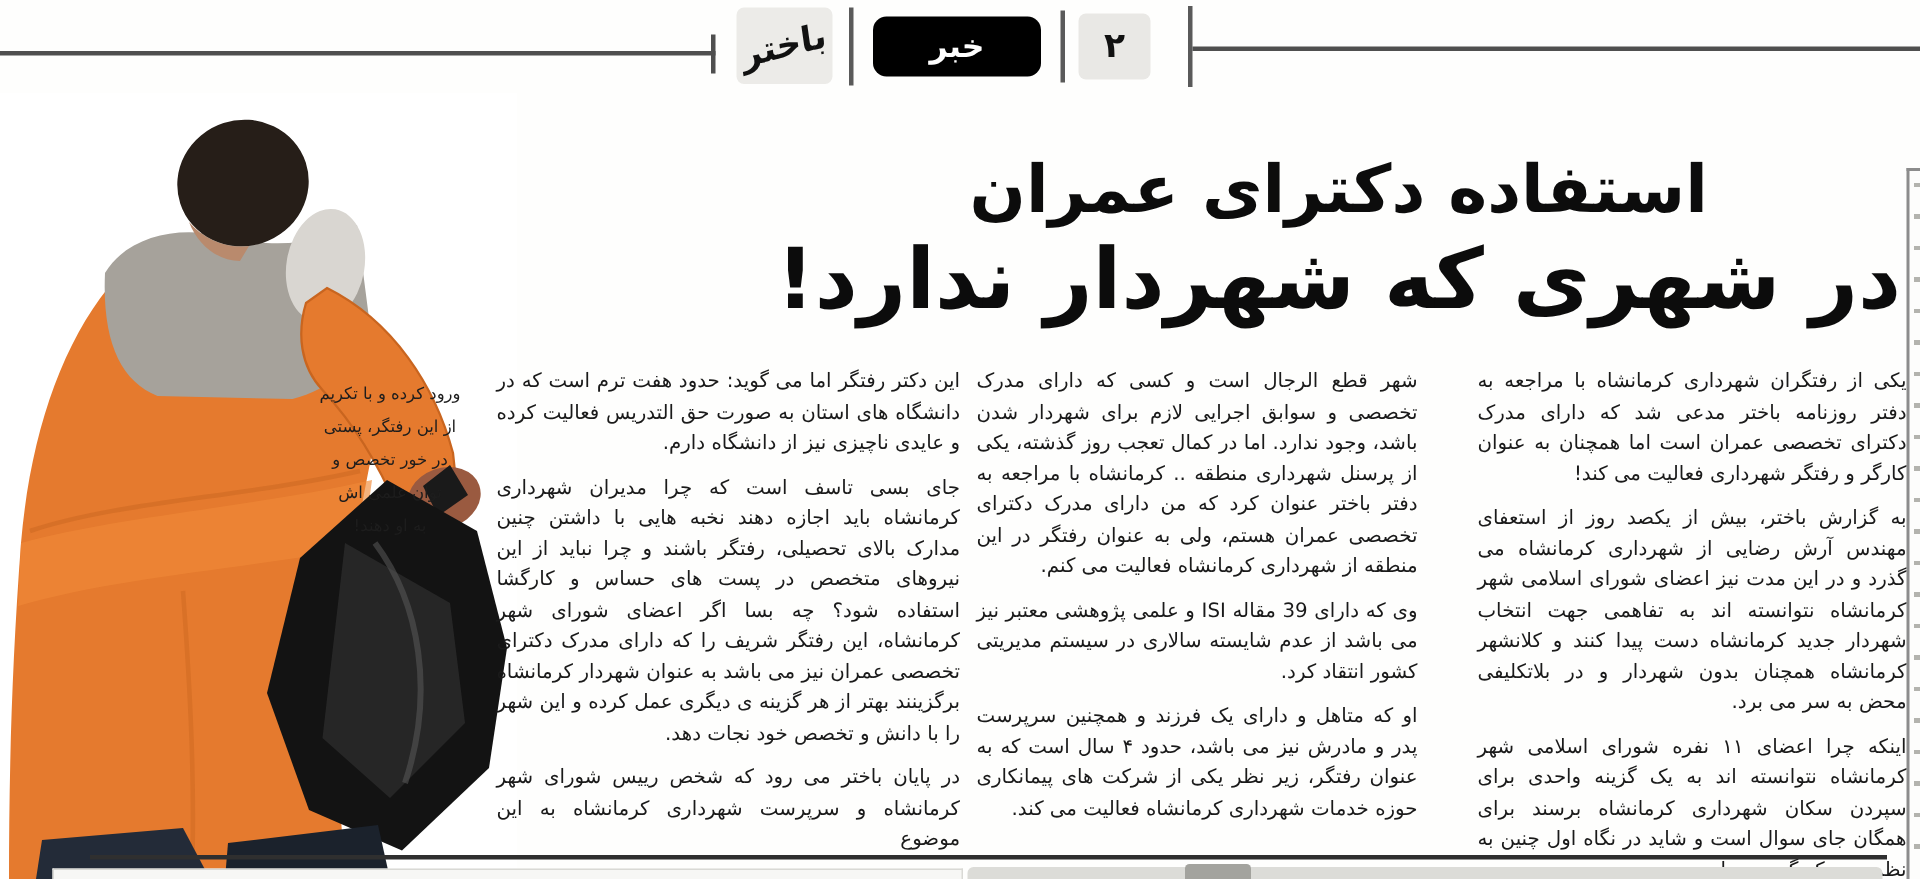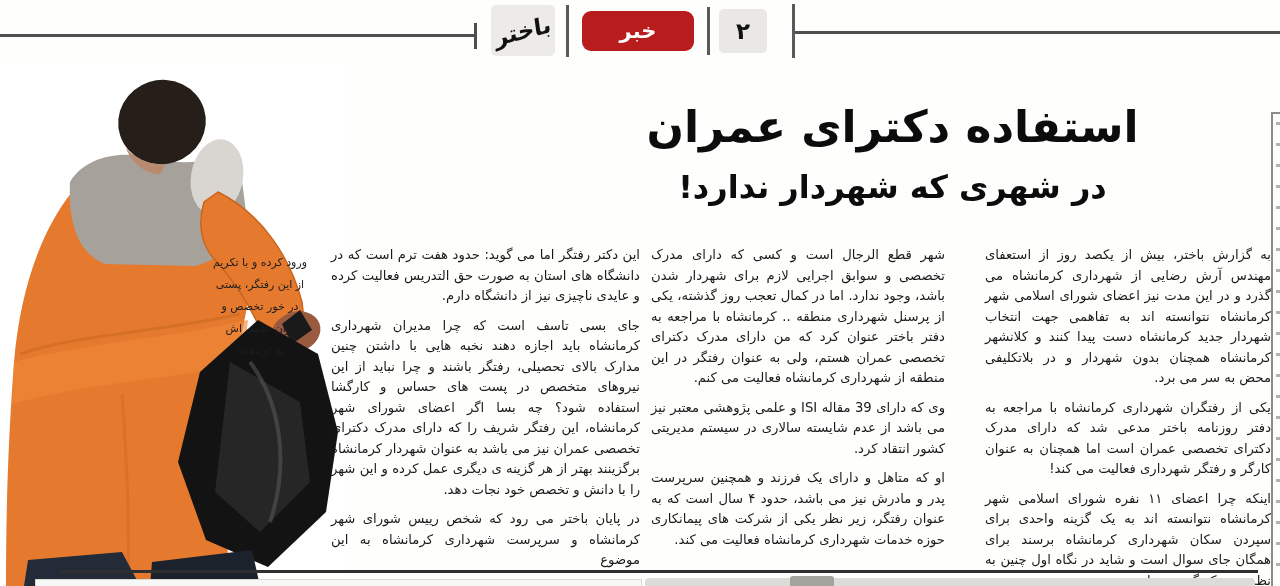--- a/index.html
+++ b/index.html
@@ -11,31 +11,31 @@
   
   .rule-left{left:0;top:34px;width:477px;height:3px;background:#4f4f4f;}
   .rule-tick{left:474px;top:23px;width:3px;height:26px;background:#4f4f4f;}
   .logo-box{left:491px;top:5px;width:64px;height:51px;background:#ecebe8;border-radius:5px;
     display:flex;align-items:center;justify-content:center;}
   .logo-box span{font-size:23px;font-weight:bold;color:#111;transform:rotate(-14deg) skewX(-6deg);}
   .vdiv{background:#5a5a5a;width:3px;}
   .vdiv-a{left:566px;top:5px;height:52px;}
   .vdiv-b{left:707px;top:7px;height:48px;}
   .vdiv-c{left:792px;top:4px;height:54px;}
-  .badge{left:582px;top:11px;width:112px;height:40px;background:#b91c1c;border-radius:9px;
+  .badge{left:582px;top:11px;width:112px;height:40px;background:#000000;border-radius:9px;
     display:flex;align-items:center;justify-content:center;color:#fff;font-size:21px;font-weight:bold;}
   .page-num-box{left:719px;top:9px;width:48px;height:44px;background:#e9e8e5;border-radius:5px;
     display:flex;align-items:center;justify-content:center;font-size:23px;font-weight:bold;color:#111;}
   .rule-right{left:795px;top:31px;width:485px;height:3px;background:#4f4f4f;}
   .edge-mark{left:0;top:92px;width:6px;height:26px;background:#3f3f3f;opacity:.8;}
   
   .headline{left:505px;top:98px;width:775px;text-align:center;direction:rtl;
     font-weight:bold;color:#0c0c0c;z-index:4;}
   .headline .hl1{font-size:44px;line-height:58px;}
-  .headline .hl2{font-size:32px;line-height:62px;}
+  .headline .hl2{font-size:56px;line-height:62px;}
   
   .photo{left:0;top:62px;width:345px;height:524px;z-index:1;}
   .pull-quote{left:190px;top:252px;width:140px;z-index:5;direction:rtl;text-align:center;
     font-size:11px;line-height:22px;color:#1d1d1d;white-space:pre-line;}
   
   .col{top:245px;height:330px;z-index:2;}
   .col p{margin:0 0 9px 0;font-size:13.2px;line-height:20.5px;text-align:justify;
     direction:rtl;color:#1a1a1a;}
   .col-right{left:985px;width:286px;}
   .col-mid{left:651px;width:294px;}
@@ -116,22 +116,22 @@
     </svg>
   </div>
 
   <div class="abs pull-quote">ورود کرده و با تکریم
 از این رفتگر، پستی
 در خور تخصص و
 توان علمی اش
 به او دهند!</div>
 
   <div class="abs col col-right">
+    <p>یکی از رفتگران شهرداری کرمانشاه با مراجعه به دفتر روزنامه باختر مدعی شد که دارای مدرک دکترای تخصصی عمران است اما همچنان به عنوان کارگر و رفتگر شهرداری فعالیت می کند!</p>
     <p>به گزارش باختر، بیش از یکصد روز از استعفای مهندس آرش رضایی از شهرداری کرمانشاه می گذرد و در این مدت نیز اعضای شورای اسلامی شهر کرمانشاه نتوانسته اند به تفاهمی جهت انتخاب شهردار جدید کرمانشاه دست پیدا کنند و کلانشهر کرمانشاه همچنان بدون شهردار و در بلاتکلیفی محض به سر می برد.</p>
-    <p>یکی از رفتگران شهرداری کرمانشاه با مراجعه به دفتر روزنامه باختر مدعی شد که دارای مدرک دکترای تخصصی عمران است اما همچنان به عنوان کارگر و رفتگر شهرداری فعالیت می کند!</p>
     <p>اینکه چرا اعضای ۱۱ نفره شورای اسلامی شهر کرمانشاه نتوانسته اند به یک گزینه واحدی برای سپردن سکان شهرداری کرمانشاه برسند برای همگان جای سوال است و شاید در نگاه اول چنین به نظر رسد که گویی در این</p>
   </div>
   <div class="abs col col-mid">
     <p>شهر قطع الرجال است و کسی که دارای مدرک تخصصی و سوابق اجرایی لازم برای شهردار شدن باشد، وجود ندارد. اما در کمال تعجب روز گذشته، یکی از پرسنل شهرداری منطقه .. کرمانشاه با مراجعه به دفتر باختر عنوان کرد که من دارای مدرک دکترای تخصصی عمران هستم، ولی به عنوان رفتگر در این منطقه از شهرداری کرمانشاه فعالیت می کنم.</p>
     <p>وی که دارای 39 مقاله ISI و علمی پژوهشی معتبر نیز می باشد از عدم شایسته سالاری در سیستم مدیریتی کشور انتقاد کرد.</p>
     <p>او که متاهل و دارای یک فرزند و همچنین سرپرست پدر و مادرش نیز می باشد، حدود ۴ سال است که به عنوان رفتگر، زیر نظر یکی از شرکت های پیمانکاری حوزه خدمات شهرداری کرمانشاه فعالیت می کند.</p>
   </div>
   <div class="abs col col-left">
     <p>این دکتر رفتگر اما می گوید: حدود هفت ترم است که در دانشگاه های استان به صورت حق التدریس فعالیت کرده و عایدی ناچیزی نیز از دانشگاه دارم.</p>
     <p>جای بسی تاسف است که چرا مدیران شهرداری کرمانشاه باید اجازه دهند نخبه هایی با داشتن چنین مدارک بالای تحصیلی، رفتگر باشند و چرا نباید از این نیروهای متخصص در پست های حساس و کارگشا استفاده شود؟ چه بسا اگر اعضای شورای شهر کرمانشاه، این رفتگر شریف را که دارای مدرک دکترای تخصصی عمران نیز می باشد به عنوان شهردار کرمانشاه برگزینند بهتر از هر گزینه ی دیگری عمل کرده و این شهر را با دانش و تخصص خود نجات دهد.</p>

